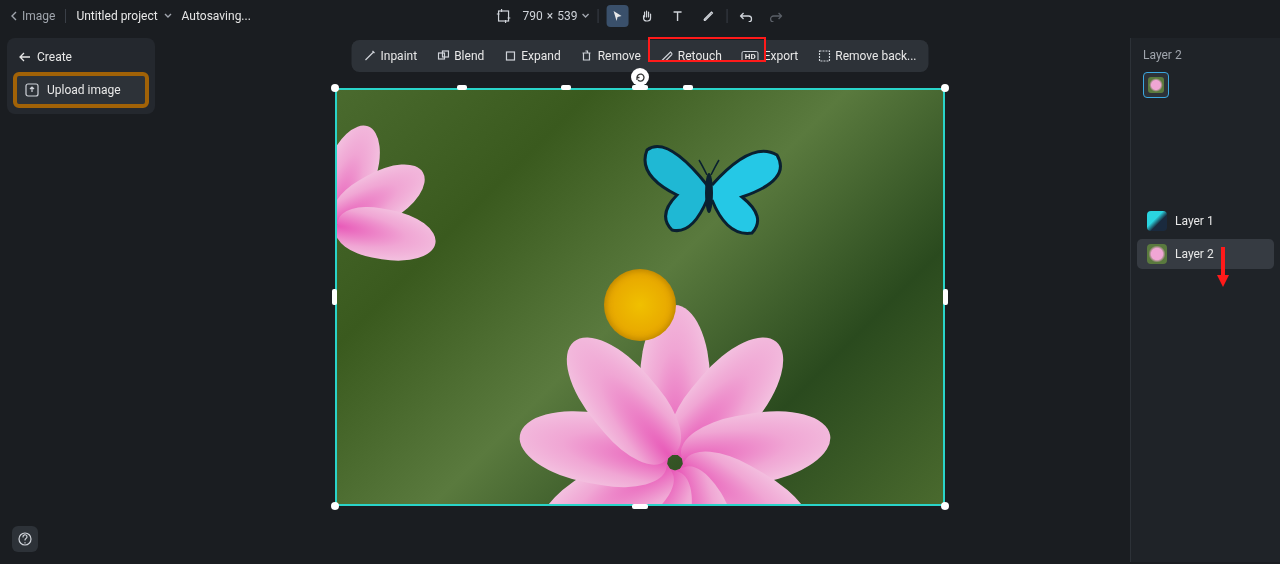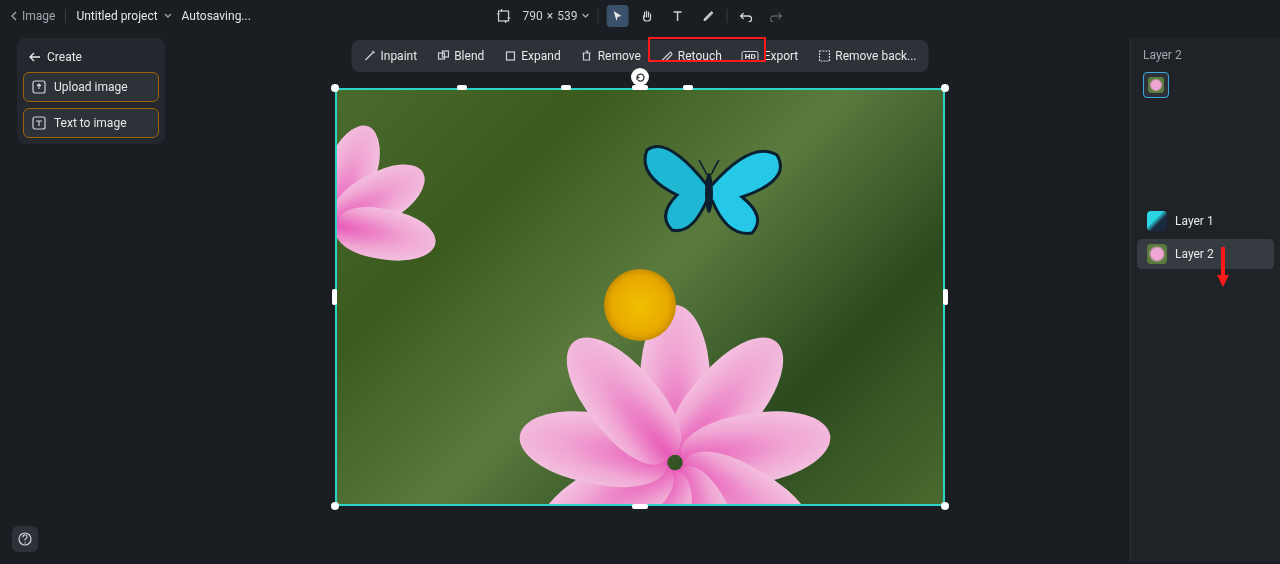--- a/index.html
+++ b/index.html
@@ -62,38 +62,38 @@
   background: #e8e8e8;
   color: #1a1d21;
   font-weight: 600;
   padding: 5px 14px;
   border-radius: 6px;
   cursor: pointer;
 }
 
 .left-sidebar {
   position: absolute;
-  left: 17px;
+  left: 7px;
   top: 38px;
   width: 148px;
   background: #24282e;
   border-radius: 8px;
   padding: 6px;
 }
 .create-head {
   display: flex; align-items: center; gap: 6px;
   padding: 6px 6px 8px 6px;
   color: #e8e8e8;
 }
 .side-btn {
   display: flex; align-items: center; gap: 8px;
   padding: 7px 8px;
   margin-bottom: 6px;
   background: #2d3238;
-  border: 1px solid #a16207;
+  border: 4px solid #a16207;
   border-radius: 6px;
   cursor: pointer;
   color: #e8e8e8;
 }
 .side-btn:last-child { margin-bottom: 0; }
 .help-btn {
   position: absolute;
   left: 12px;
   bottom: 12px;
   width: 26px; height: 26px;
@@ -317,27 +317,20 @@
         <path d="M5 1 L1 5 L5 9 M1 5 H11" stroke="#e8e8e8" stroke-width="1.3" fill="none"></path>
       </svg>
     <span>Create</span>
   </div>
   <div class="side-btn">
     <svg width="14" height="14" viewBox="0 0 14 14">
         <rect x="1" y="1" width="12" height="12" rx="2" stroke="#cfd3d9" stroke-width="1.2" fill="none"></rect>
         <path d="M7 4v5M5 6l2-2 2 2" stroke="#cfd3d9" stroke-width="1.2" fill="none"></path>
       </svg>
     <span>Upload image</span>
-  </div>
-  <div class="side-btn">
-    <svg width="14" height="14" viewBox="0 0 14 14">
-        <rect x="1" y="1" width="12" height="12" rx="2" stroke="#cfd3d9" stroke-width="1.2" fill="none"></rect>
-        <path d="M4 5h6M7 5v5" stroke="#cfd3d9" stroke-width="1.2"></path>
-      </svg>
-    <span>Text to image</span>
   </div>
 </div>
 
 <div class="help-btn">
   <svg width="14" height="14" viewBox="0 0 14 14">
       <circle cx="7" cy="7" r="6" stroke="#cfd3d9" stroke-width="1.2" fill="none"></circle>
       <path d="M5 5a2 2 0 1 1 3 1.5c-.7.4-1 .8-1 1.5M7 10.5v.5" stroke="#cfd3d9" stroke-width="1.2" fill="none" stroke-linecap="round"></path>
     </svg>
 </div>
 

